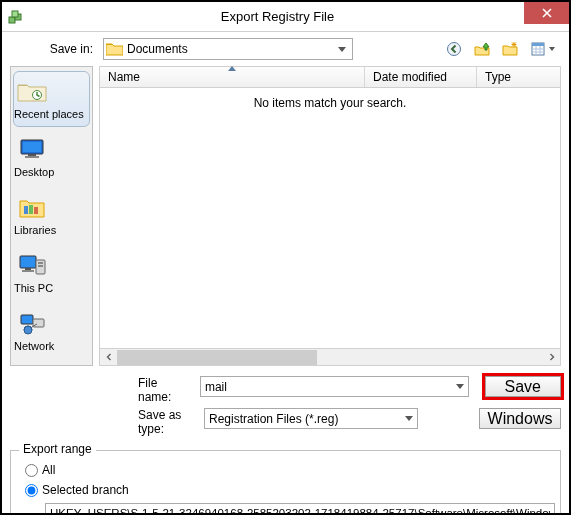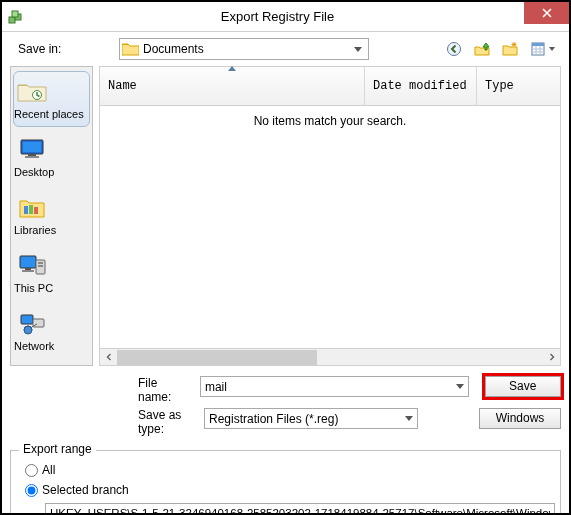--- a/index.html
+++ b/index.html
@@ -52,22 +52,22 @@
 
   
   .toolbar {
     display: flex;
     align-items: center;
     padding: 6px 10px 6px 0;
     gap: 6px;
   }
   .toolbar .label {
     width: 95px;
+    text-align: right;
     padding-right: 4px;
-    margin-left: 16px;
   }
   .toolbar .savein-combo {
     flex: 0 0 250px;
     height: 22px;
     border: 1px solid #a9a9a9;
     background: #fff;
     display: flex;
     align-items: center;
     padding: 0 2px;
     cursor: pointer;
@@ -139,26 +139,25 @@
     align-items: center;
     justify-content: center;
     margin-bottom: 2px;
   }
   .file-area {
     flex: 1;
     display: flex;
     flex-direction: column;
   }
   .file-header {
-    height: 40px;
+    height: 22px;
     border: 1px solid #d0d0d0;
     display: flex;
     background: linear-gradient(#fdfdfd,#f0f0f0);
     font-size: 12px;
-    font-family: Liberation Mono, monospace;
   }
   .file-header .col {
     padding: 3px 8px;
     border-right: 1px solid #d8d8d8;
     display: flex;
     align-items: center;
     gap: 4px;
     cursor: pointer;
   }
   .sort-caret {
@@ -243,21 +242,21 @@
     padding: 0;
   }
   .btn {
     width: 82px;
     height: 21px;
     border: 1px solid #a0a0a0;
     background: linear-gradient(#fdfdfd,#e7e7e7);
     text-align: center;
     line-height: 19px;
     cursor: pointer;
-    font-size: 12px;
+    font-size: 16px;
   }
   .btn.save-highlight {
     outline: 3px solid #e80000;
     outline-offset: 0;
   }
 
   
   .group {
     margin: 14px 8px 8px 8px;
     border: 1px solid #c0c0c0;

